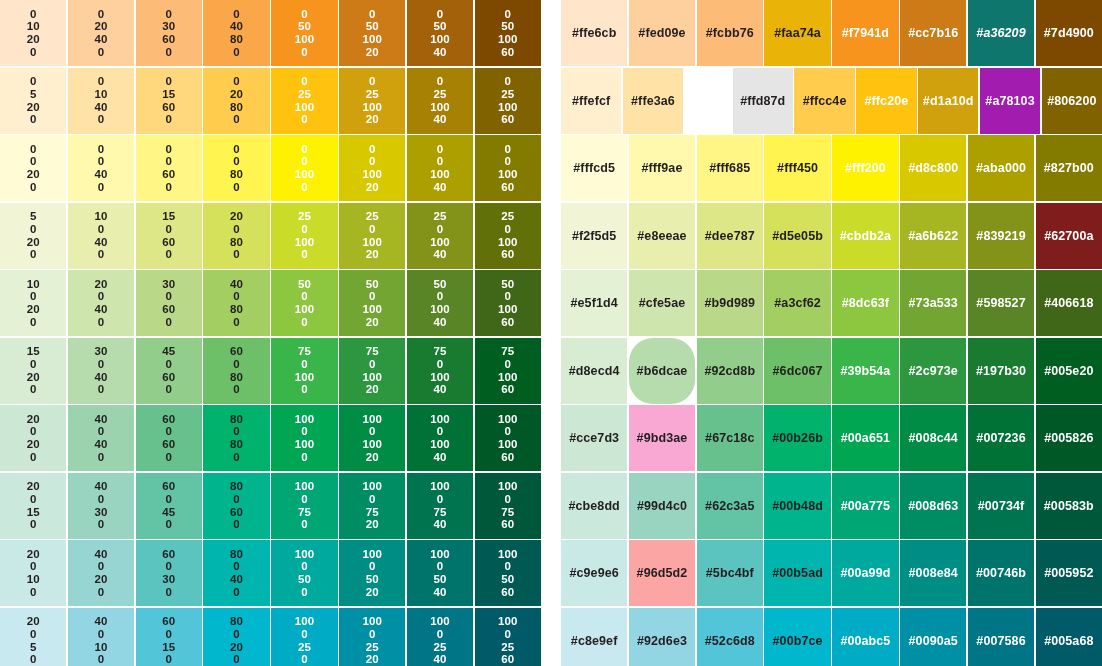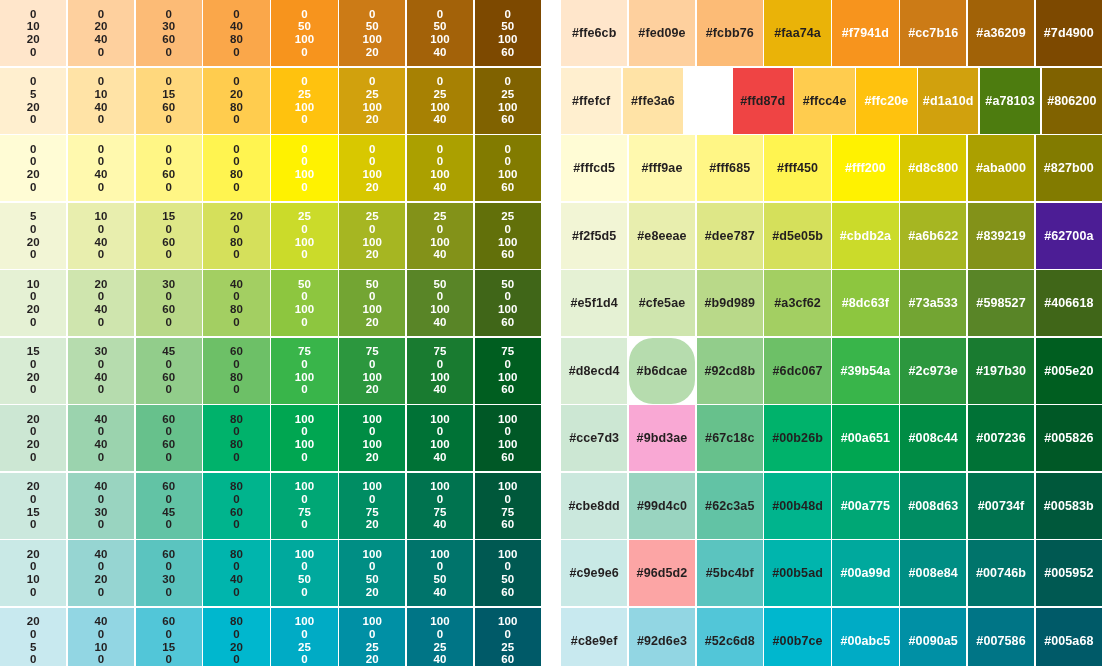--- a/index.html
+++ b/index.html
@@ -585,47 +585,47 @@
         </div>
         <div class="swatch" style="background-color: #eab308;">
           <div class="hex-label dark-text">#faa74a</div>
         </div>
         <div class="swatch" style="background-color: rgb(247, 148, 29);">
           <div class="hex-label light-text">#f7941d</div>
         </div>
         <div class="swatch" style="background-color: rgb(204, 123, 22);">
           <div class="hex-label light-text">#cc7b16</div>
         </div>
-        <div class="swatch" style="background-color: #a16207;">
+        <div class="swatch" style="background-color: #0f766e; font-style: italic;">
           <div class="hex-label light-text">#a36209</div>
         </div>
         <div class="swatch" style="background-color: rgb(125, 73, 0);">
           <div class="hex-label light-text">#7d4900</div>
         </div>
       </div>
       <div class="row">
         <div class="swatch" style="background-color: rgb(255, 239, 207);">
           <div class="hex-label dark-text">#ffefcf</div>
         </div>
         <div class="swatch" style="background-color: rgb(255, 227, 166);">
           <div class="hex-label dark-text">#ffe3a6</div>
         </div>
-        <div class="swatch" style="background-color: #ef4444; margin-left: 48px;">
+        <div class="swatch" style="background-color: #e5e5e5; margin-left: 48px;">
           <div class="hex-label dark-text">#ffd87d</div>
         </div>
         <div class="swatch" style="background-color: rgb(255, 204, 78);">
           <div class="hex-label dark-text">#ffcc4e</div>
         </div>
         <div class="swatch" style="background-color: rgb(255, 194, 14);">
           <div class="hex-label light-text">#ffc20e</div>
         </div>
         <div class="swatch" style="background-color: rgb(209, 161, 13);">
           <div class="hex-label light-text">#d1a10d</div>
         </div>
-        <div class="swatch" style="background-color: #4d7c0f;">
+        <div class="swatch" style="background-color: #a21caf;">
           <div class="hex-label light-text">#a78103</div>
         </div>
         <div class="swatch" style="background-color: rgb(128, 98, 0);">
           <div class="hex-label light-text">#806200</div>
         </div>
       </div>
       <div class="row">
         <div class="swatch" style="background-color: rgb(255, 252, 213);">
           <div class="hex-label dark-text">#fffcd5</div>
         </div>
@@ -666,21 +666,21 @@
         </div>
         <div class="swatch" style="background-color: rgb(203, 219, 42);">
           <div class="hex-label light-text">#cbdb2a</div>
         </div>
         <div class="swatch" style="background-color: rgb(166, 182, 34);">
           <div class="hex-label light-text">#a6b622</div>
         </div>
         <div class="swatch" style="background-color: rgb(131, 146, 25);">
           <div class="hex-label light-text">#839219</div>
         </div>
-        <div class="swatch" style="background-color: #4c1d95;">
+        <div class="swatch" style="background-color: #7f1d1d;">
           <div class="hex-label light-text">#62700a</div>
         </div>
       </div>
       <div class="row">
         <div class="swatch" style="background-color: rgb(229, 241, 212);">
           <div class="hex-label dark-text">#e5f1d4</div>
         </div>
         <div class="swatch" style="background-color: rgb(207, 229, 174);">
           <div class="hex-label dark-text">#cfe5ae</div>
         </div>

